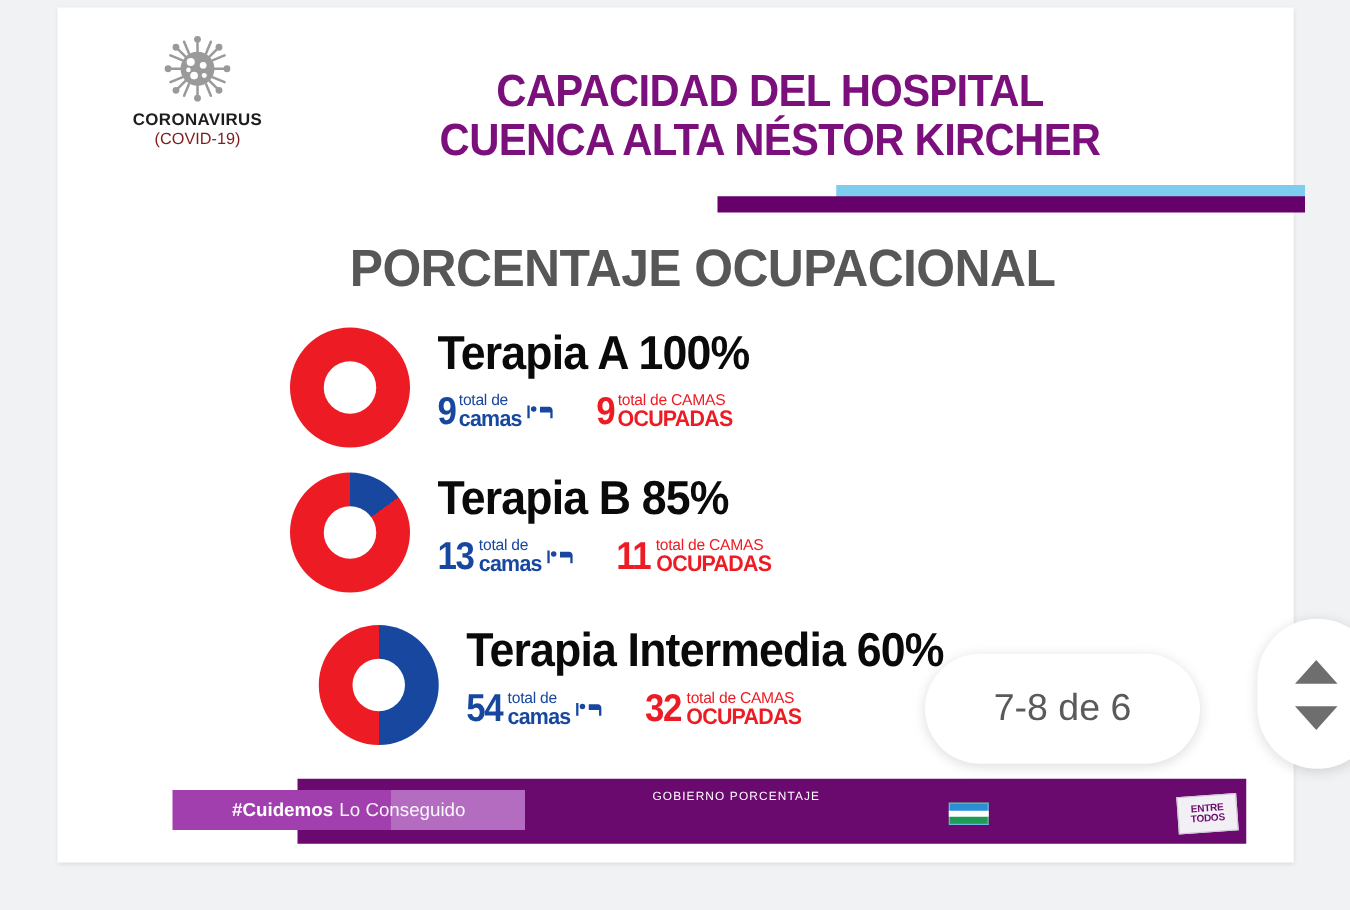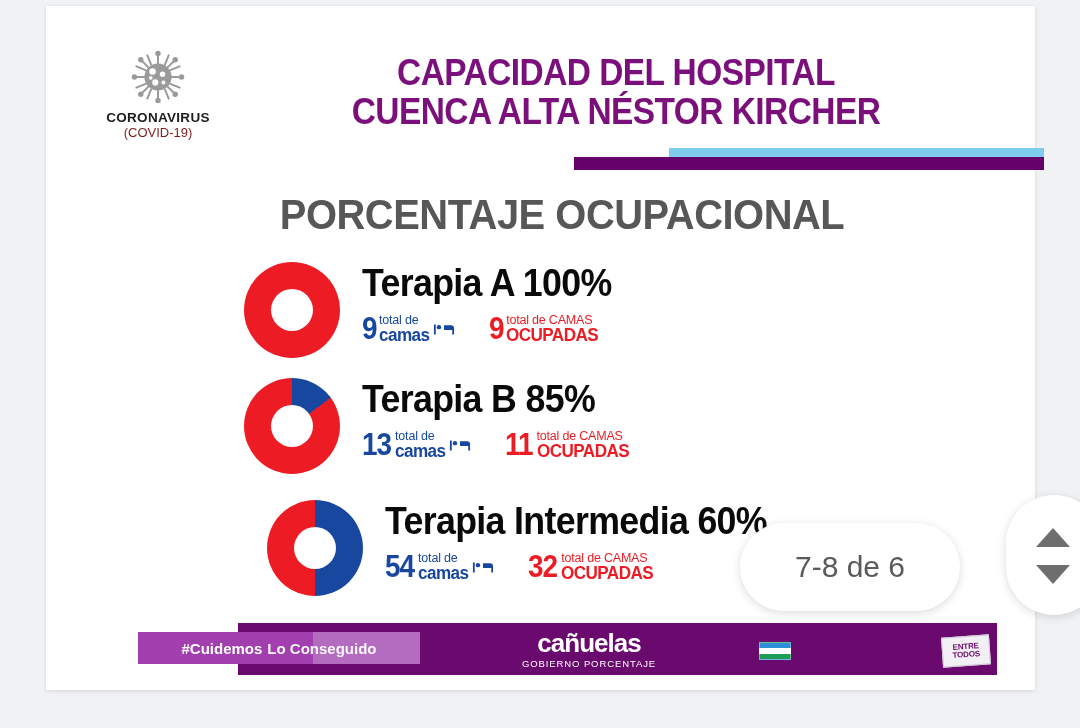--- a/index.html
+++ b/index.html
@@ -10,21 +10,21 @@
     position:relative;
   }
   
   #page-sheet{
     position:absolute;left:46px;top:6px;width:989px;height:684px;
     background:#ffffff;
     box-shadow:0 1px 4px rgba(0,0,0,.12);
   }
   
   #corona-logo{
-    position:absolute;left:52px;top:42px;width:120px;text-align:center;
+    position:absolute;left:52px;top:20px;width:120px;text-align:center;
   }
   #corona-logo .virus{display:block;margin:0 auto;}
   #corona-logo .cv-title{
     font-size:13.5px;font-weight:bold;color:#1d1d1d;letter-spacing:.3px;
     margin-top:4px;line-height:1.15;
   }
   #corona-logo .cv-sub{
     font-size:13px;color:#7f1d1d;line-height:1.15;
   }
   #header-title{
@@ -45,21 +45,21 @@
   #accent-purple{position:absolute;left:0;top:9px;width:470px;height:13px;background:#66006b;}
 
   
   #section-heading{
     position:absolute;left:46px;top:185px;width:940px;text-align:center;
     color:#575757;font-weight:bold;font-size:42px;letter-spacing:-0.5px;
     transform:scaleX(.95);transform-origin:center top;
   }
 
   
-  .therapy-row{position:absolute;left:16px;width:916px;height:118px;}
+  .therapy-row{position:absolute;left:4px;width:916px;height:118px;}
   .donut-wrap{position:absolute;left:182px;top:4px;width:96px;height:96px;}
   .donut{width:96px;height:96px;border-radius:50%;position:relative;}
   .donut::after{
     content:"";position:absolute;left:50%;top:50%;
     width:42px;height:42px;margin-left:-21px;margin-top:-21px;
     background:#ffffff;border-radius:50%;
   }
   .row-title{
     position:absolute;left:300px;top:4px;
     font-size:38px;font-weight:bold;color:#0a0a0a;
@@ -85,21 +85,21 @@
     position:absolute;left:192px;top:617px;width:759px;height:52px;
     background:#6b0a6e;
   }
   #cuidemos-badge{
     position:absolute;left:92px;top:626px;width:282px;height:32px;
     background:linear-gradient(to right,#a03fad 0%,#a03fad 62%,#b36cc0 62%,#b36cc0 100%);
     display:flex;align-items:center;justify-content:center;
     color:#ffffff;font-size:15px;white-space:nowrap;
   }
   #cuidemos-badge b{font-weight:bold;margin-right:5px;}
-  #cuidemos-badge span.light{font-weight:bold;opacity:.95;}
+  #cuidemos-badge span.light{font-weight:normal;opacity:.95;}
   #canuelas-logo{
     position:absolute;left:463px;top:624px;width:160px;text-align:center;color:#ffffff;
   }
   #canuelas-logo .cn-name{font-size:26px;font-weight:bold;letter-spacing:-1px;line-height:1;}
   #canuelas-logo .cn-sub{font-size:9.5px;letter-spacing:.9px;margin-top:2px;}
   #flag-icon{
     position:absolute;left:713px;top:636px;width:30px;height:16px;
     border:1px solid rgba(255,255,255,.35);
     background:linear-gradient(to bottom,#2a8fd4 0%,#2a8fd4 33%,#ffffff 33%,#ffffff 66%,#1e9b55 66%,#1e9b55 100%);
   }
@@ -272,21 +272,20 @@
   </div>
 
   <div id="footer-bar"></div>
 
   <div id="cuidemos-badge">
     <b>#Cuidemos</b>
     <span class="light">Lo Conseguido</span>
   </div>
 
   <div id="canuelas-logo">
-    <div class="cn-name">cañuelas</div>
     <div class="cn-sub">GOBIERNO PORCENTAJE</div>
   </div>
 
   <div id="flag-icon"></div>
 
   <div id="entre-todos-logo">
     <span class="et1">ENTRE</span>
     <span class="et2">TODOS</span>
   </div>
 </div>

